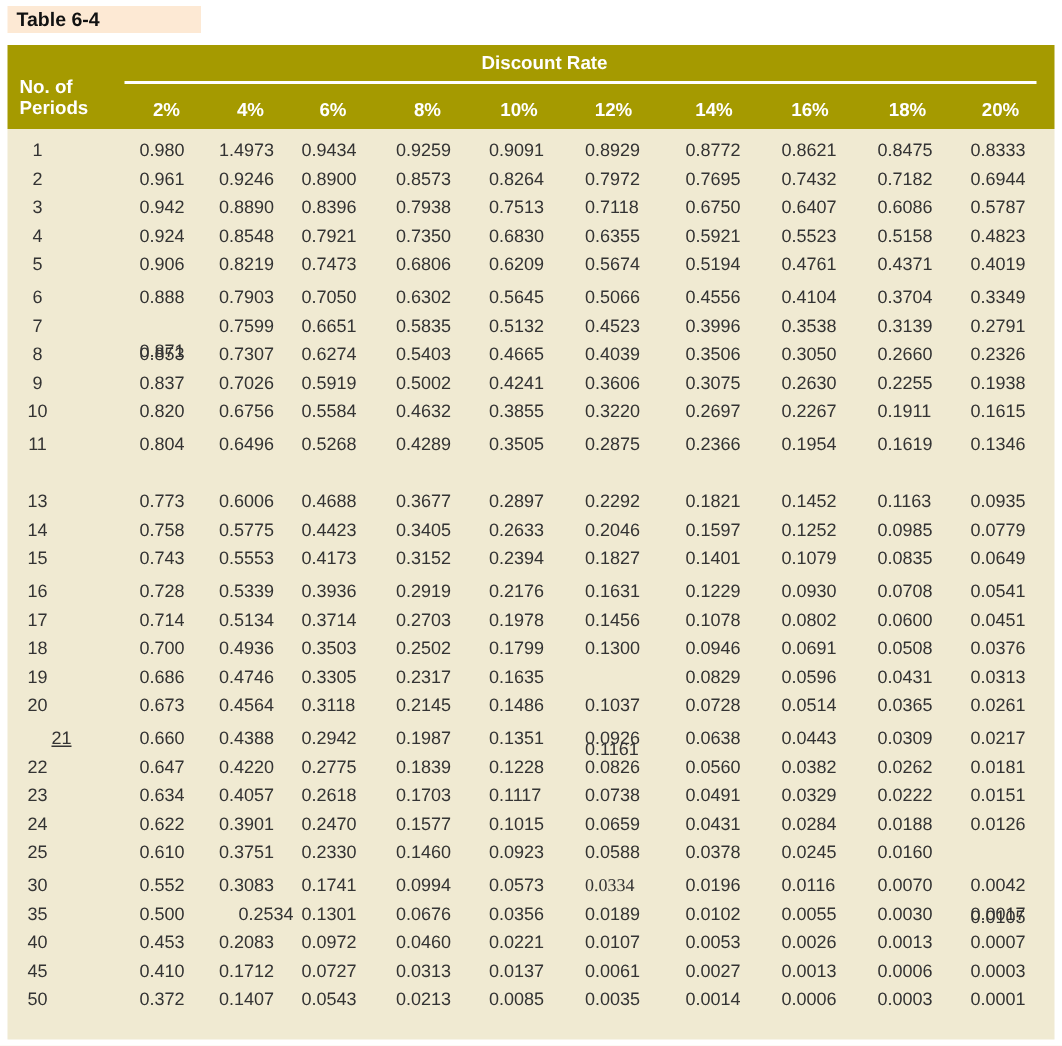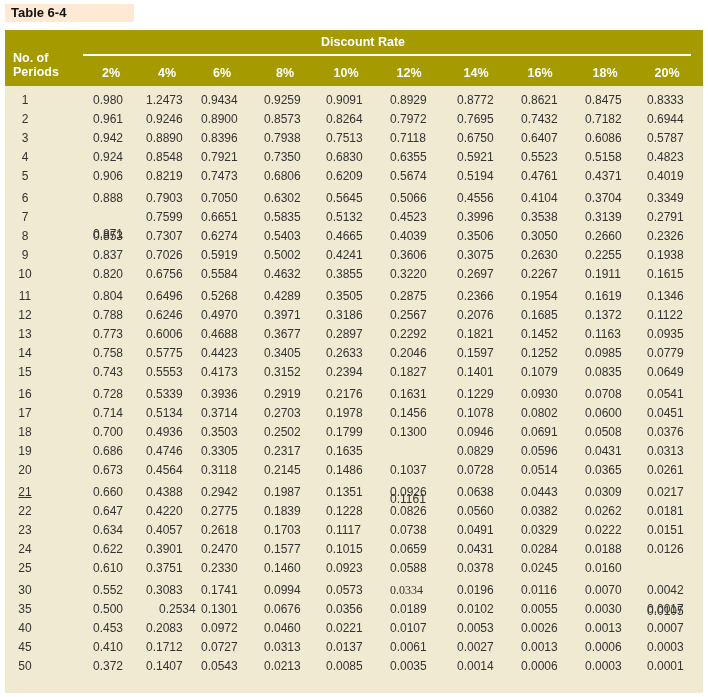--- a/index.html
+++ b/index.html
@@ -48,21 +48,21 @@
       <div class="rate-head" style="left: 505px;">16%</div>
       <div class="rate-head" style="left: 570px;">18%</div>
       <div class="rate-head" style="left: 632px;">20%</div>
     </div>
 </div>
 
 <div class="body-area" id="body-area">
     <div class="row" style="top: 5px;">
       <span class="period" style="left: 0px;">1</span>
       <span style="left: 88px;">0.980</span>
-      <span style="left: 141px;">1.2473</span>
+      <span style="left: 141px;">1.4973</span>
       <span style="left: 196px;">0.9434</span>
       <span style="left: 259px;">0.9259</span>
       <span style="left: 321px;">0.9091</span>
       <span style="left: 385px;">0.8929</span>
       <span style="left: 452px;">0.8772</span>
       <span style="left: 516px;">0.8621</span>
       <span style="left: 580px;">0.8475</span>
       <span style="left: 642px;">0.8333</span>
     </div>
     <div class="row" style="top: 24px;">
@@ -188,33 +188,20 @@
       <span style="left: 141px;">0.6496</span>
       <span style="left: 196px;">0.5268</span>
       <span style="left: 259px;">0.4289</span>
       <span style="left: 321px;">0.3505</span>
       <span style="left: 385px;">0.2875</span>
       <span style="left: 452px;">0.2366</span>
       <span style="left: 516px;">0.1954</span>
       <span style="left: 580px;">0.1619</span>
       <span style="left: 642px;">0.1346</span>
     </div>
-    <div class="row" style="top: 220px;">
-      <span class="period" style="left: 0px;">12</span>
-      <span style="left: 88px;">0.788</span>
-      <span style="left: 141px;">0.6246</span>
-      <span style="left: 196px;">0.4970</span>
-      <span style="left: 259px;">0.3971</span>
-      <span style="left: 321px;">0.3186</span>
-      <span style="left: 385px;">0.2567</span>
-      <span style="left: 452px;">0.2076</span>
-      <span style="left: 516px;">0.1685</span>
-      <span style="left: 580px;">0.1372</span>
-      <span style="left: 642px;">0.1122</span>
-    </div>
     <div class="row" style="top: 239px;">
       <span class="period" style="left: 0px;">13</span>
       <span style="left: 88px;">0.773</span>
       <span style="left: 141px;">0.6006</span>
       <span style="left: 196px;">0.4688</span>
       <span style="left: 259px;">0.3677</span>
       <span style="left: 321px;">0.2897</span>
       <span style="left: 385px;">0.2292</span>
       <span style="left: 452px;">0.1821</span>
       <span style="left: 516px;">0.1452</span>
@@ -306,21 +293,21 @@
       <span style="left: 196px;">0.3118</span>
       <span style="left: 259px;">0.2145</span>
       <span style="left: 321px;">0.1486</span>
       <span style="left: 385px;">0.1037</span>
       <span style="left: 452px;">0.0728</span>
       <span style="left: 516px;">0.0514</span>
       <span style="left: 580px;">0.0365</span>
       <span style="left: 642px;">0.0261</span>
     </div>
     <div class="row" style="top: 397px;">
-      <span class="period" style="left: 0px; text-decoration: underline;">21</span>
+      <span class="period" style="left: 16px; text-decoration: underline;">21</span>
       <span style="left: 88px;">0.660</span>
       <span style="left: 141px;">0.4388</span>
       <span style="left: 196px;">0.2942</span>
       <span style="left: 259px;">0.1987</span>
       <span style="left: 321px;">0.1351</span>
       <span style="left: 385px;">0.0926</span>
       <span style="left: 452px;">0.0638</span>
       <span style="left: 516px;">0.0443</span>
       <span style="left: 580px;">0.0309</span>
       <span style="left: 642px;">0.0217</span>

